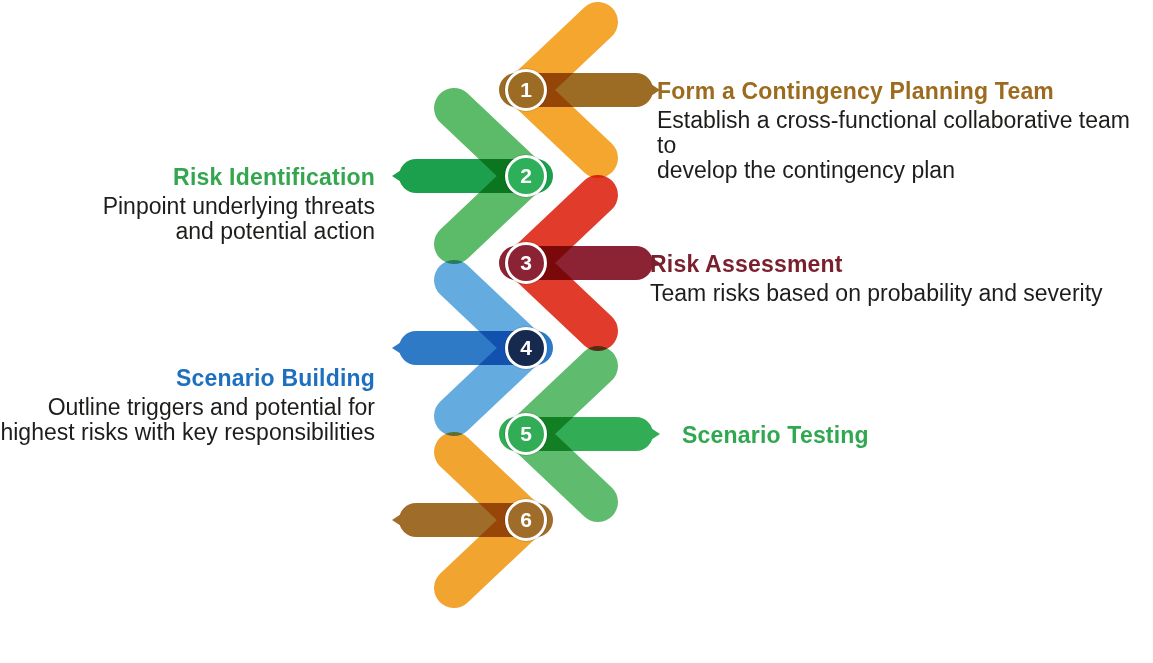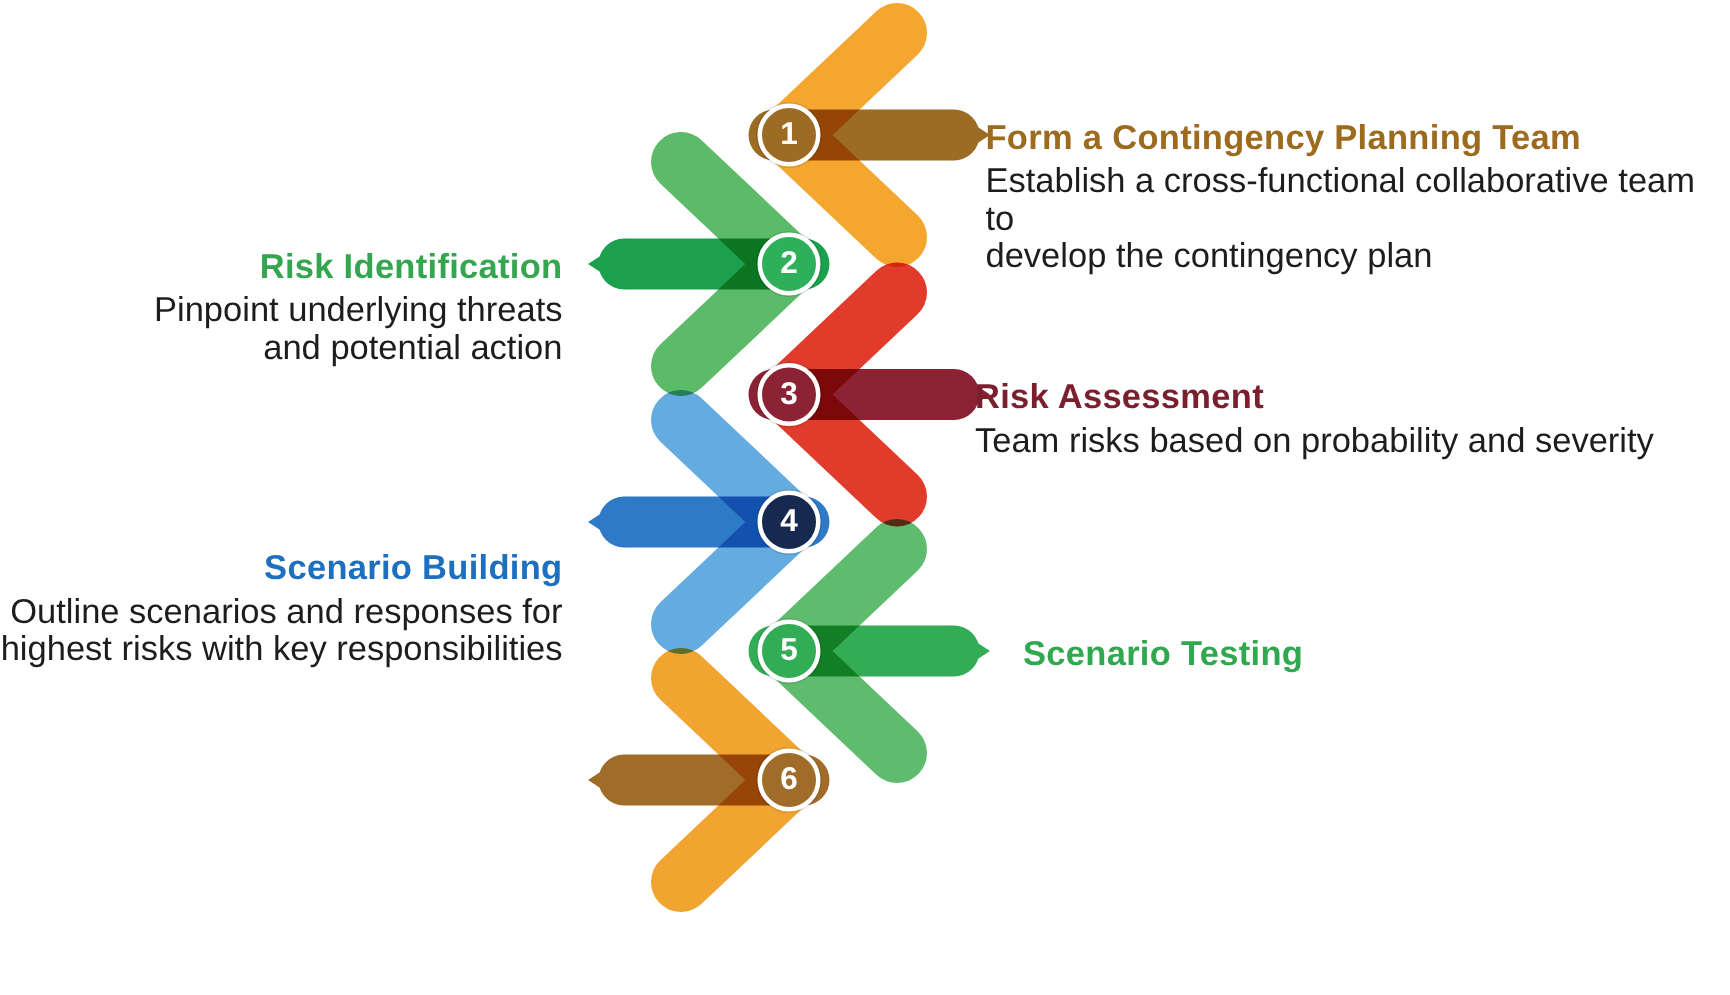--- a/index.html
+++ b/index.html
@@ -139,21 +139,21 @@
           <path class="arrow-shaft" d="M70 95 L190 95"></path>
           <polygon class="arrow-tip" points="188,78 214,95 188,112"></polygon>
         </g>
       </g>
     </svg>
     <div class="num-circle" style="left: 505px; top: 327px;">
       <span>4</span>
     </div>
     <div class="text-block align-right" style="top: 335px; right: 778px; margin-top: 29px;">
       <div class="step-title">Scenario Building</div>
-      <div class="step-desc">Outline scenarios and responses for
+      <div class="step-desc">Outline triggers and potential for
 highest risks with key responsibilities</div>
     </div>
   </div>
     <div class="step" style="--chevron: #5FBC6E; --arrow: #33AC56; --circle: #33AC56; --title: #2FA84F;">
     <svg class="chevron-svg" width="330" height="190" viewBox="0 0 330 190" style="top: 339px; left: 446px;">
       <g class="flip-group">
         <path class="chevron-shape" d="M152 27 L80 95 L152 163"></path>
         <g class="arrow-group">
           <path class="arrow-shaft" d="M70 95 L190 95"></path>
           <polygon class="arrow-tip" points="188,78 214,95 188,112"></polygon>

